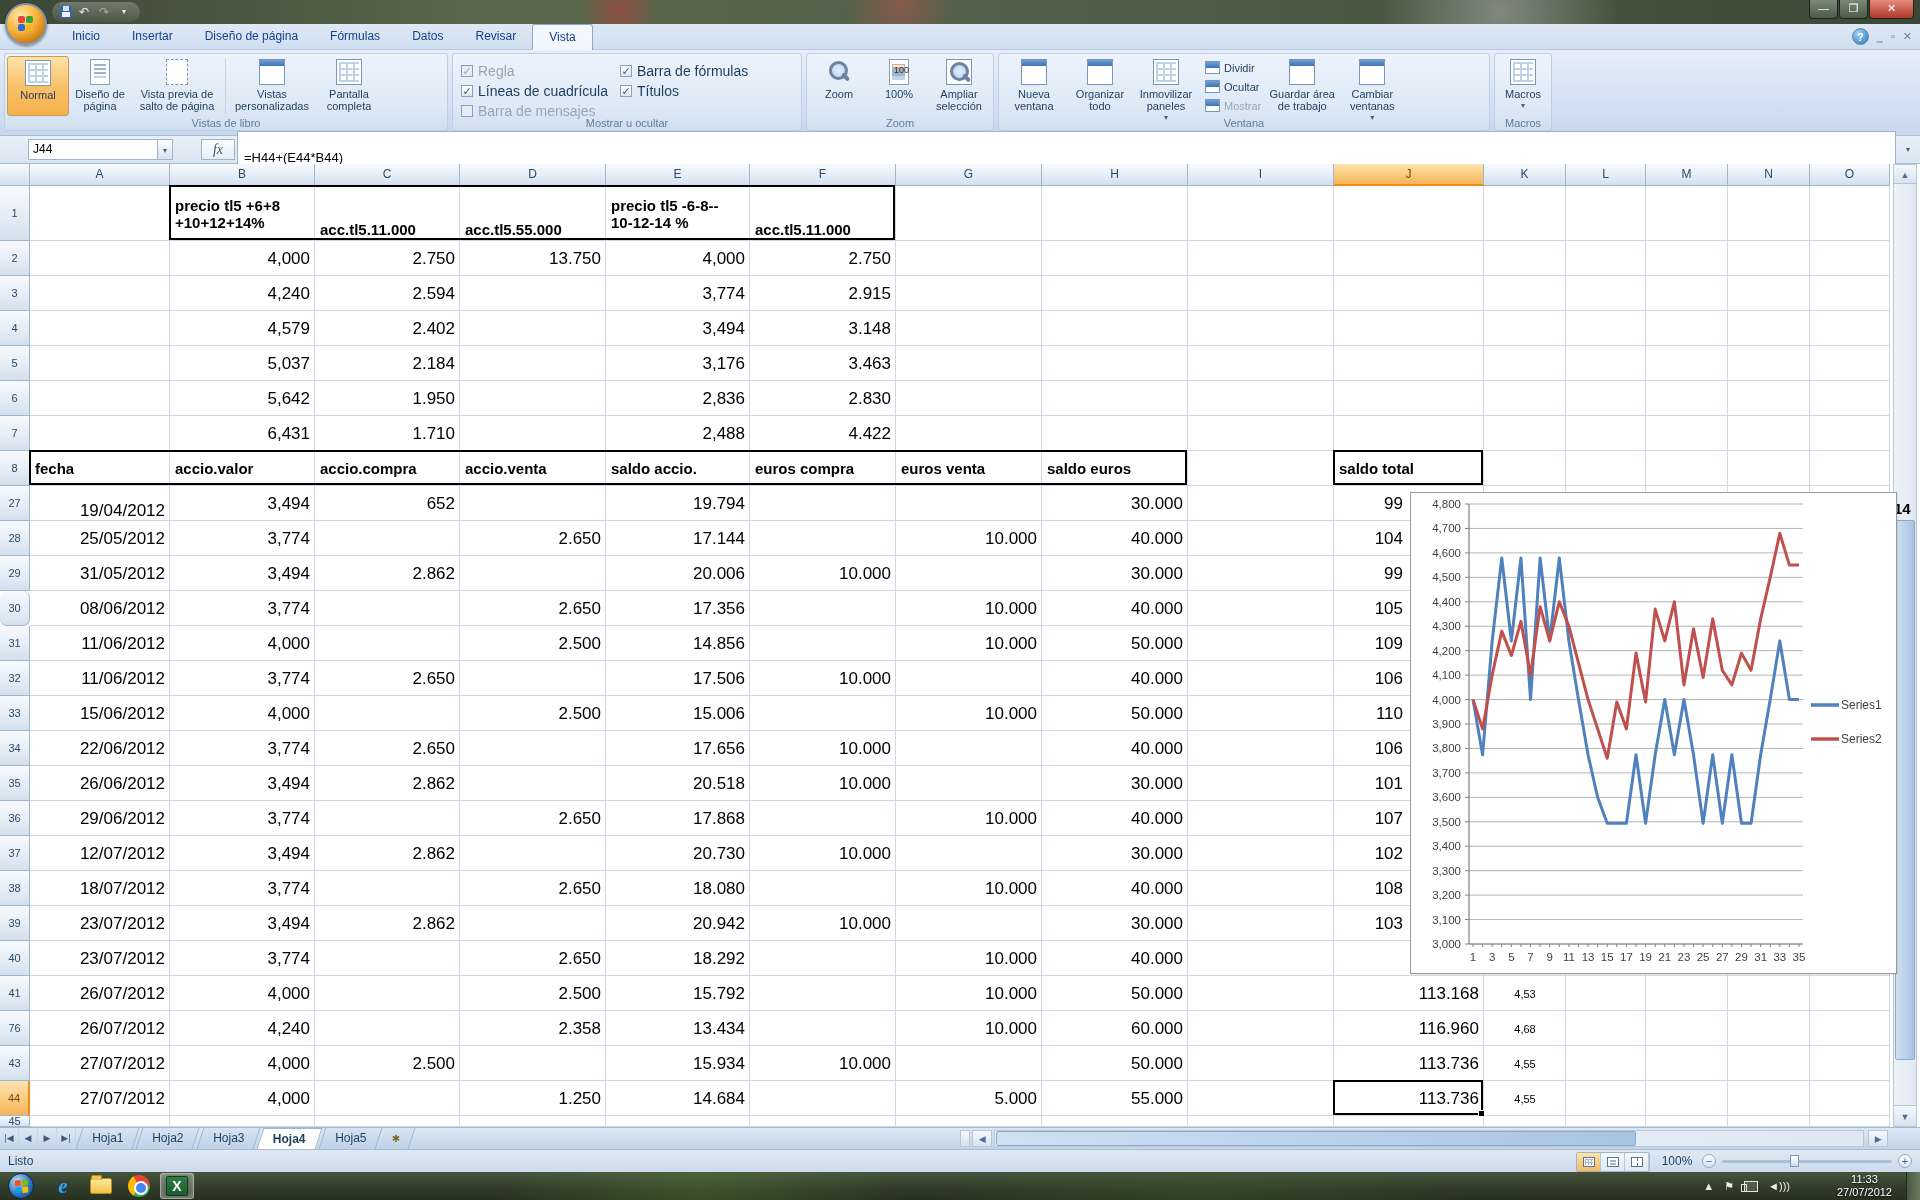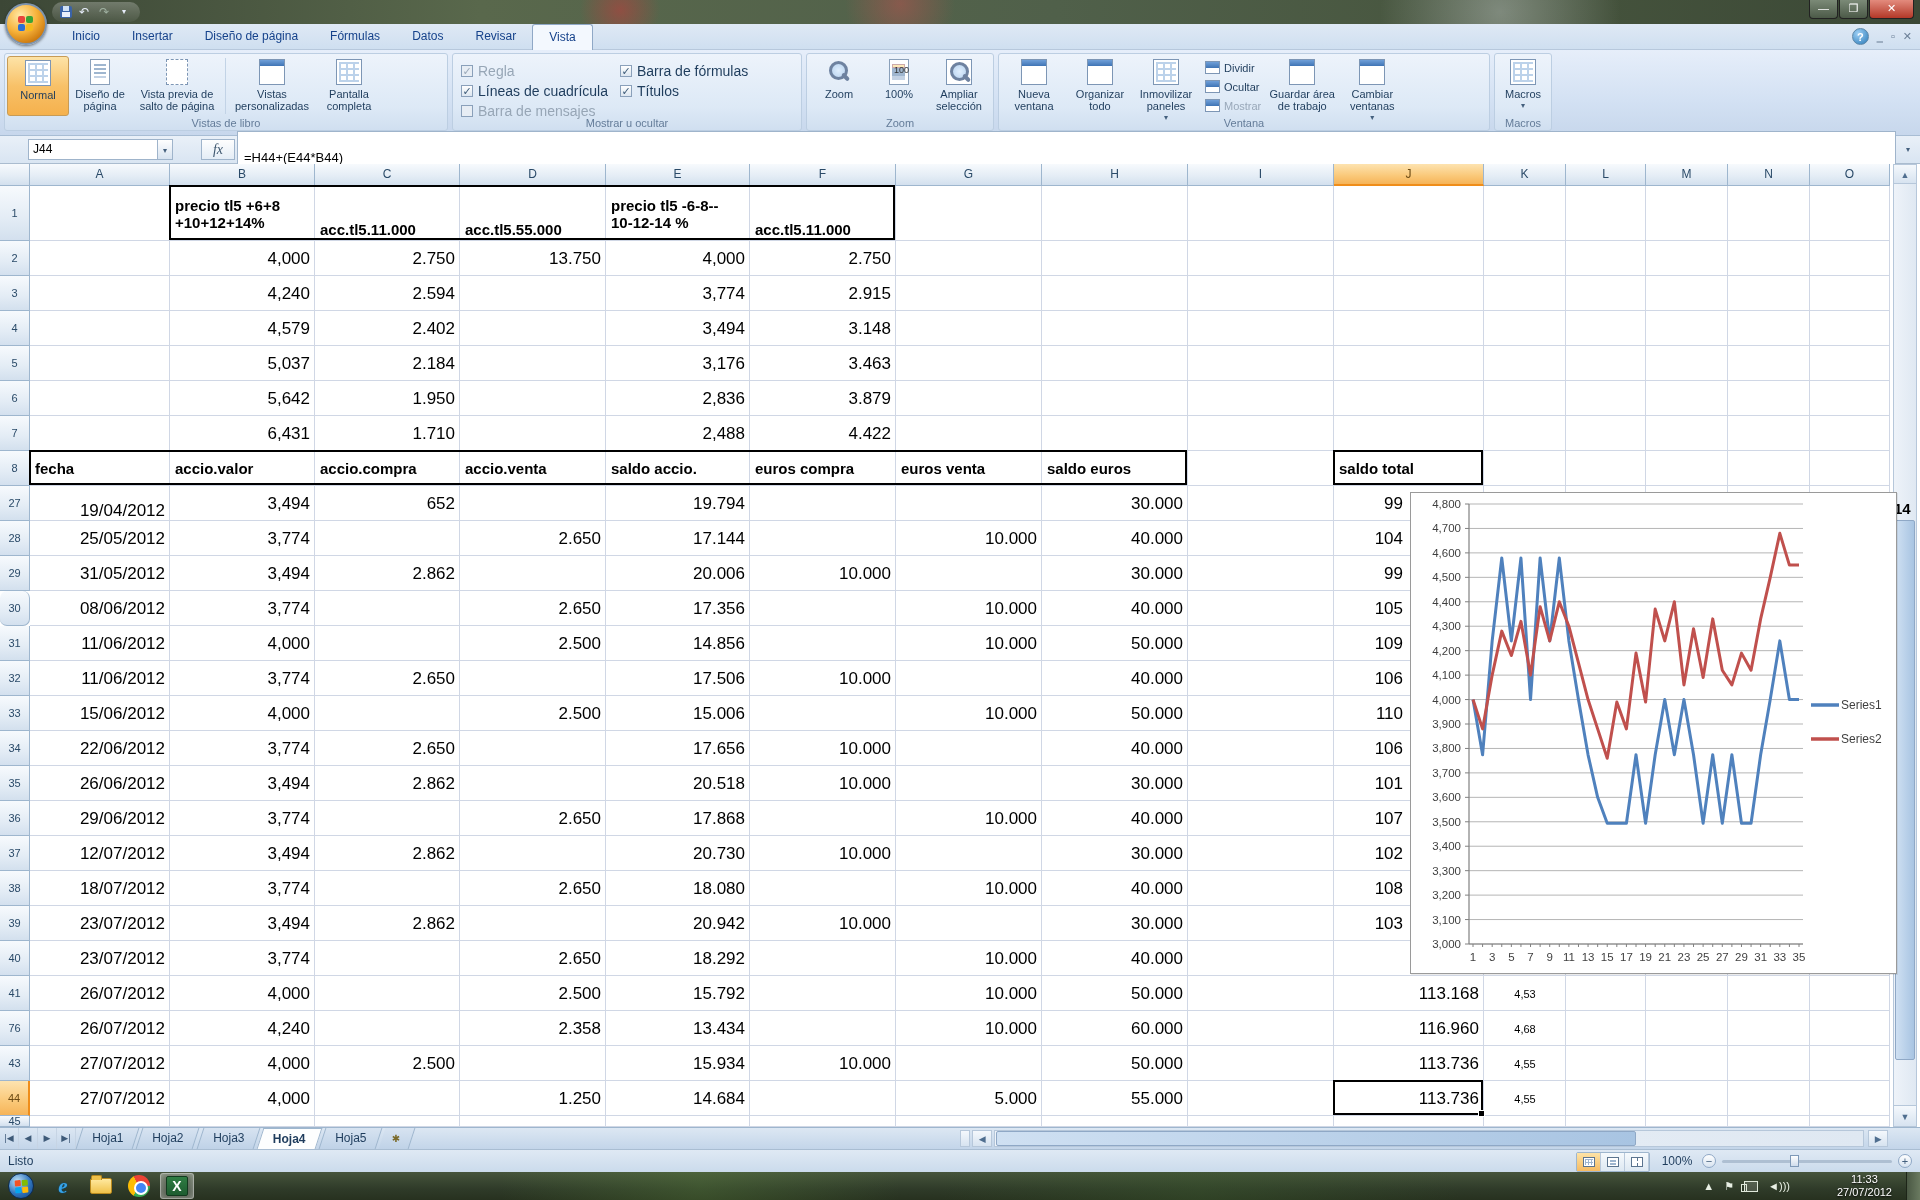--- a/index.html
+++ b/index.html
@@ -446,21 +446,21 @@
       <div class="cell" style="left: 315px; top: 147px; width: 145px; height: 35px;">2.402</div>
       <div class="cell" style="left: 606px; top: 147px; width: 144px; height: 35px;">3,494</div>
       <div class="cell" style="left: 750px; top: 147px; width: 146px; height: 35px;">3.148</div>
       <div class="cell" style="left: 170px; top: 182px; width: 145px; height: 35px;">5,037</div>
       <div class="cell" style="left: 315px; top: 182px; width: 145px; height: 35px;">2.184</div>
       <div class="cell" style="left: 606px; top: 182px; width: 144px; height: 35px;">3,176</div>
       <div class="cell" style="left: 750px; top: 182px; width: 146px; height: 35px;">3.463</div>
       <div class="cell" style="left: 170px; top: 217px; width: 145px; height: 35px;">5,642</div>
       <div class="cell" style="left: 315px; top: 217px; width: 145px; height: 35px;">1.950</div>
       <div class="cell" style="left: 606px; top: 217px; width: 144px; height: 35px;">2,836</div>
-      <div class="cell" style="left: 750px; top: 217px; width: 146px; height: 35px;">3.879</div>
+      <div class="cell" style="left: 750px; top: 217px; width: 146px; height: 35px;">2.830</div>
       <div class="cell" style="left: 170px; top: 252px; width: 145px; height: 35px;">6,431</div>
       <div class="cell" style="left: 315px; top: 252px; width: 145px; height: 35px;">1.710</div>
       <div class="cell" style="left: 606px; top: 252px; width: 144px; height: 35px;">2,488</div>
       <div class="cell" style="left: 750px; top: 252px; width: 146px; height: 35px;">4.422</div>
       <div class="cell al b h15" style="left: 30px; top: 287px; width: 140px; height: 35px;">fecha</div>
       <div class="cell al b h15" style="left: 170px; top: 287px; width: 145px; height: 35px;">accio.valor</div>
       <div class="cell al b h15" style="left: 315px; top: 287px; width: 145px; height: 35px;">accio.compra</div>
       <div class="cell al b h15" style="left: 460px; top: 287px; width: 146px; height: 35px;">accio.venta</div>
       <div class="cell al b h15" style="left: 606px; top: 287px; width: 144px; height: 35px;">saldo accio.</div>
       <div class="cell al b h15" style="left: 750px; top: 287px; width: 146px; height: 35px;">euros compra</div>

